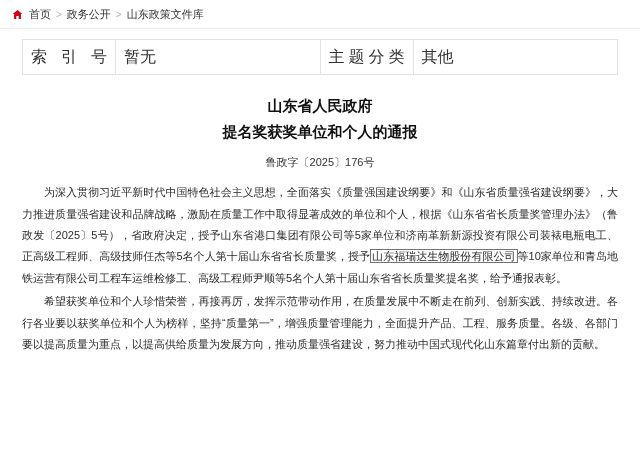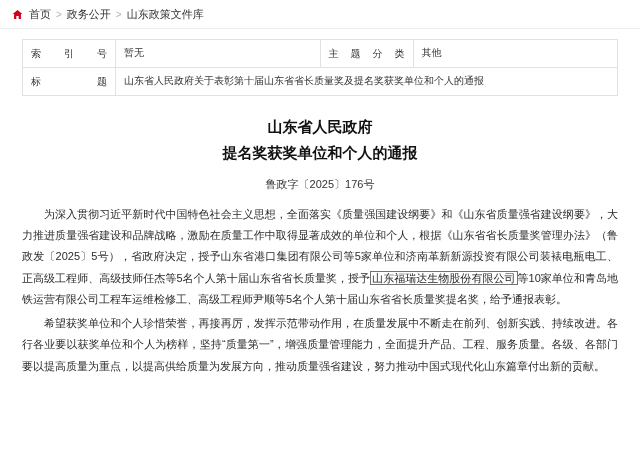--- a/index.html
+++ b/index.html
@@ -52,40 +52,39 @@
   }
 
   
   .table-wrap {
     padding: 10px 22px 0 22px;
   }
   table.info {
     width: 100%;
     border-collapse: collapse;
     table-layout: fixed;
-    font-size: 10px;
+    font-size: 16px;
   }
   table.info td {
     border: 1px solid #e2e2e2;
     padding: 6px 8px;
     vertical-align: middle;
     line-height: 1.35;
     height: 15px;
   }
   td.lbl {
     width: 76px;
     color: #333;
     text-align: justify;
     text-align-last: justify;
     white-space: nowrap;
     background: #fff;
   }
   td.val {
     color: #333;
-    font-family: Liberation Mono, monospace;
   }
   td.val.wide { }
   .red { color: #d0021b; }
   .lbl-inner {
     display: block;
     text-align: justify;
     text-align-last: justify;
   }
 
   
@@ -151,26 +150,20 @@
         <tr>
           <td class="lbl">
             <span class="lbl-inner">索 引 号</span>
           </td>
           <td class="val">暂无</td>
           <td class="lbl">
             <span class="lbl-inner">主题分类</span>
           </td>
           <td class="val">其他</td>
         </tr>
-        <tr>
-          <td class="lbl">
-            <span class="lbl-inner">标 题</span>
-          </td>
-          <td class="val wide" colspan="3">山东省人民政府关于表彰第十届山东省省长质量奖及提名奖获奖单位和个人的通报</td>
-        </tr>
       </tbody>
     </table>
   </div>
 
   <div class="doc-title">
     <div>山东省人民政府</div>
     <div>提名奖获奖单位和个人的通报</div>
   </div>
   <div class="doc-number">鲁政字〔2025〕176号</div>
 

